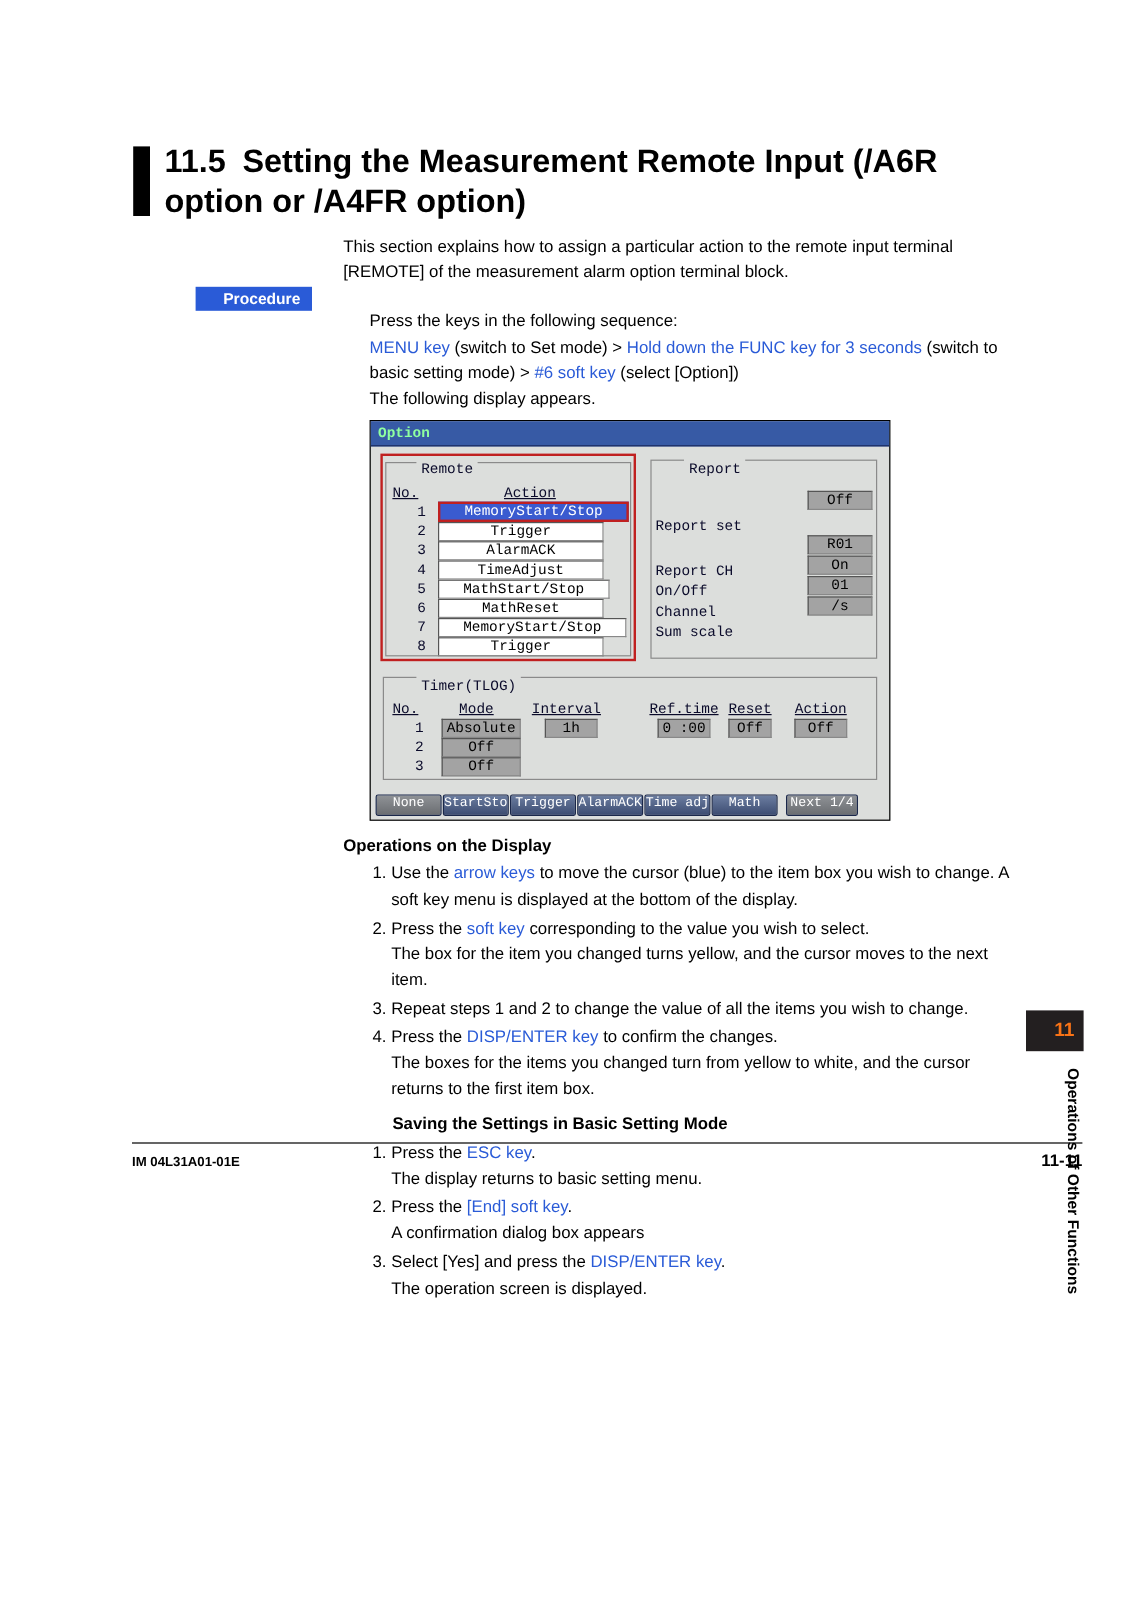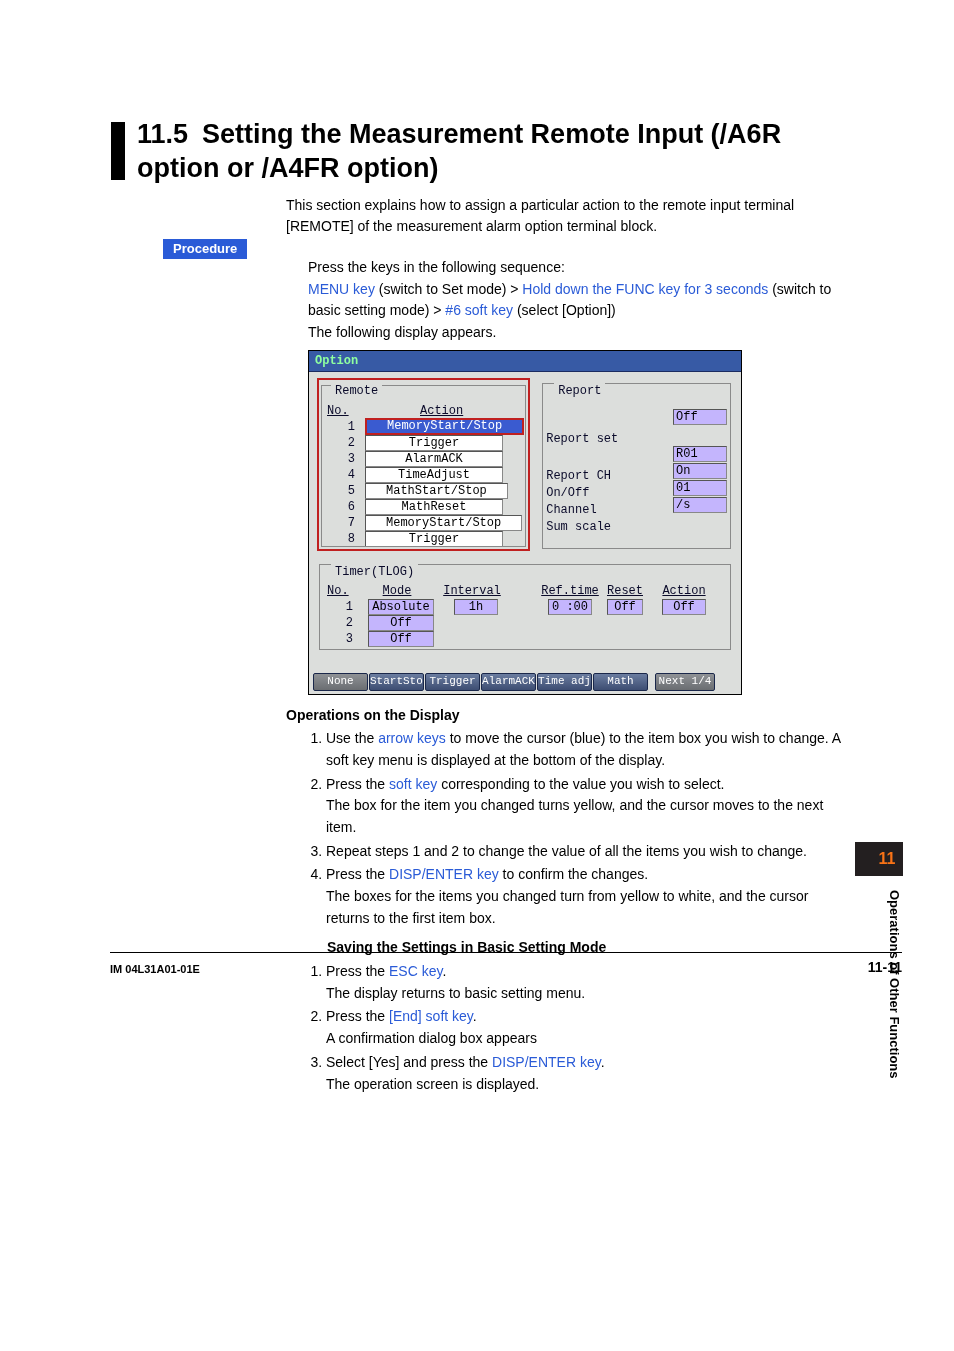--- a/index.html
+++ b/index.html
@@ -77,21 +77,21 @@
     line-height: 1.5;
   }
   .procedure-tag {
     position: absolute;
     left: 163px;
     top: 239px;
     background: #2a5bd7;
     color: #fff;
     font-size: 13px;
     font-weight: bold;
-    padding: 2px 10px 3px 10px;
+    padding: 2px 10px 3px 23px;
   }
   .section-body {
     position: absolute;
     left: 286px;
     top: 257px;
     width: 560px;
     font-size: 14px;
     line-height: 1.55;
   }
   .subhead {
@@ -156,21 +156,21 @@
     position: absolute;
     left: 2px; right: 2px; top: 5px; bottom: 2px;
     border: 1px solid #8a8a8a;
     pointer-events: none;
   }
   .group-title {
     position: relative;
     display: inline-block;
     background: #dcdedc;
     padding: 0 4px;
-    margin-left: 8px;
+    margin-left: 24px;
     top: -2px;
     z-index: 2;
   }
   .two-col { display: flex; gap: 6px; }
   .two-col > div { flex: 1; }
   .tbl { width: 100%; }
   .tbl .row { display: flex; align-items: center; height: 16px; }
   .tbl .c1 { width: 32px; text-align: right; padding-right: 10px; }
   .tbl .c1h { width: 32px; text-align: left; padding-left: 4px; }
   .hdr { text-decoration: underline; }
@@ -202,42 +202,41 @@
   .tlog-hdr-row, .tlog-row { display: flex; height: 16px; align-items: center; }
   .w-no  { width: 30px; text-align: left; padding-left: 4px;}
   .w-noR { width: 30px; text-align: right; padding-right: 8px;}
   .w-mode{ width: 80px; text-align: center;}
   .w-int { width: 70px; text-align: center;}
   .w-ref { width: 62px; text-align: center;}
   .w-rst { width: 48px; text-align: center;}
   .w-act { width: 70px; text-align: center;}
   .valmini {
     display:inline-block; border:1px solid #888; border-top:1px solid #555; border-left:1px solid #555;
-    background:#c4b5fd; color:#000; height:14px; line-height:14px; padding:0 2px; min-width: 38px;
+    background:#a3a3a3; color:#000; text-align:center; height:14px; line-height:14px; padding:0 2px; min-width: 38px;
   }
   .softkeys {
     display: flex;
     gap: 0;
     padding: 2px 4px 3px 4px;
   }
   .softkey {
     flex: 0 0 auto;
     width: 53px;
     text-align: center;
     background: linear-gradient(#6b7da0,#3d4d72);
     color: #fff;
     border: 1px solid #1a274a;
     border-radius: 2px;
     height: 16px;
     line-height: 15px;
     font-size: 11px;
     margin-right: 1px;
     white-space: nowrap;
     overflow: hidden;
-    margin-top: 11px;
   }
   .softkey.dim { background: linear-gradient(#8f9296,#6a6d71); }
 </style>
 </head>
 <body>
 
 <div class="page">
 
   <div class="heading-block">
     <div class="heading-bar"></div>

